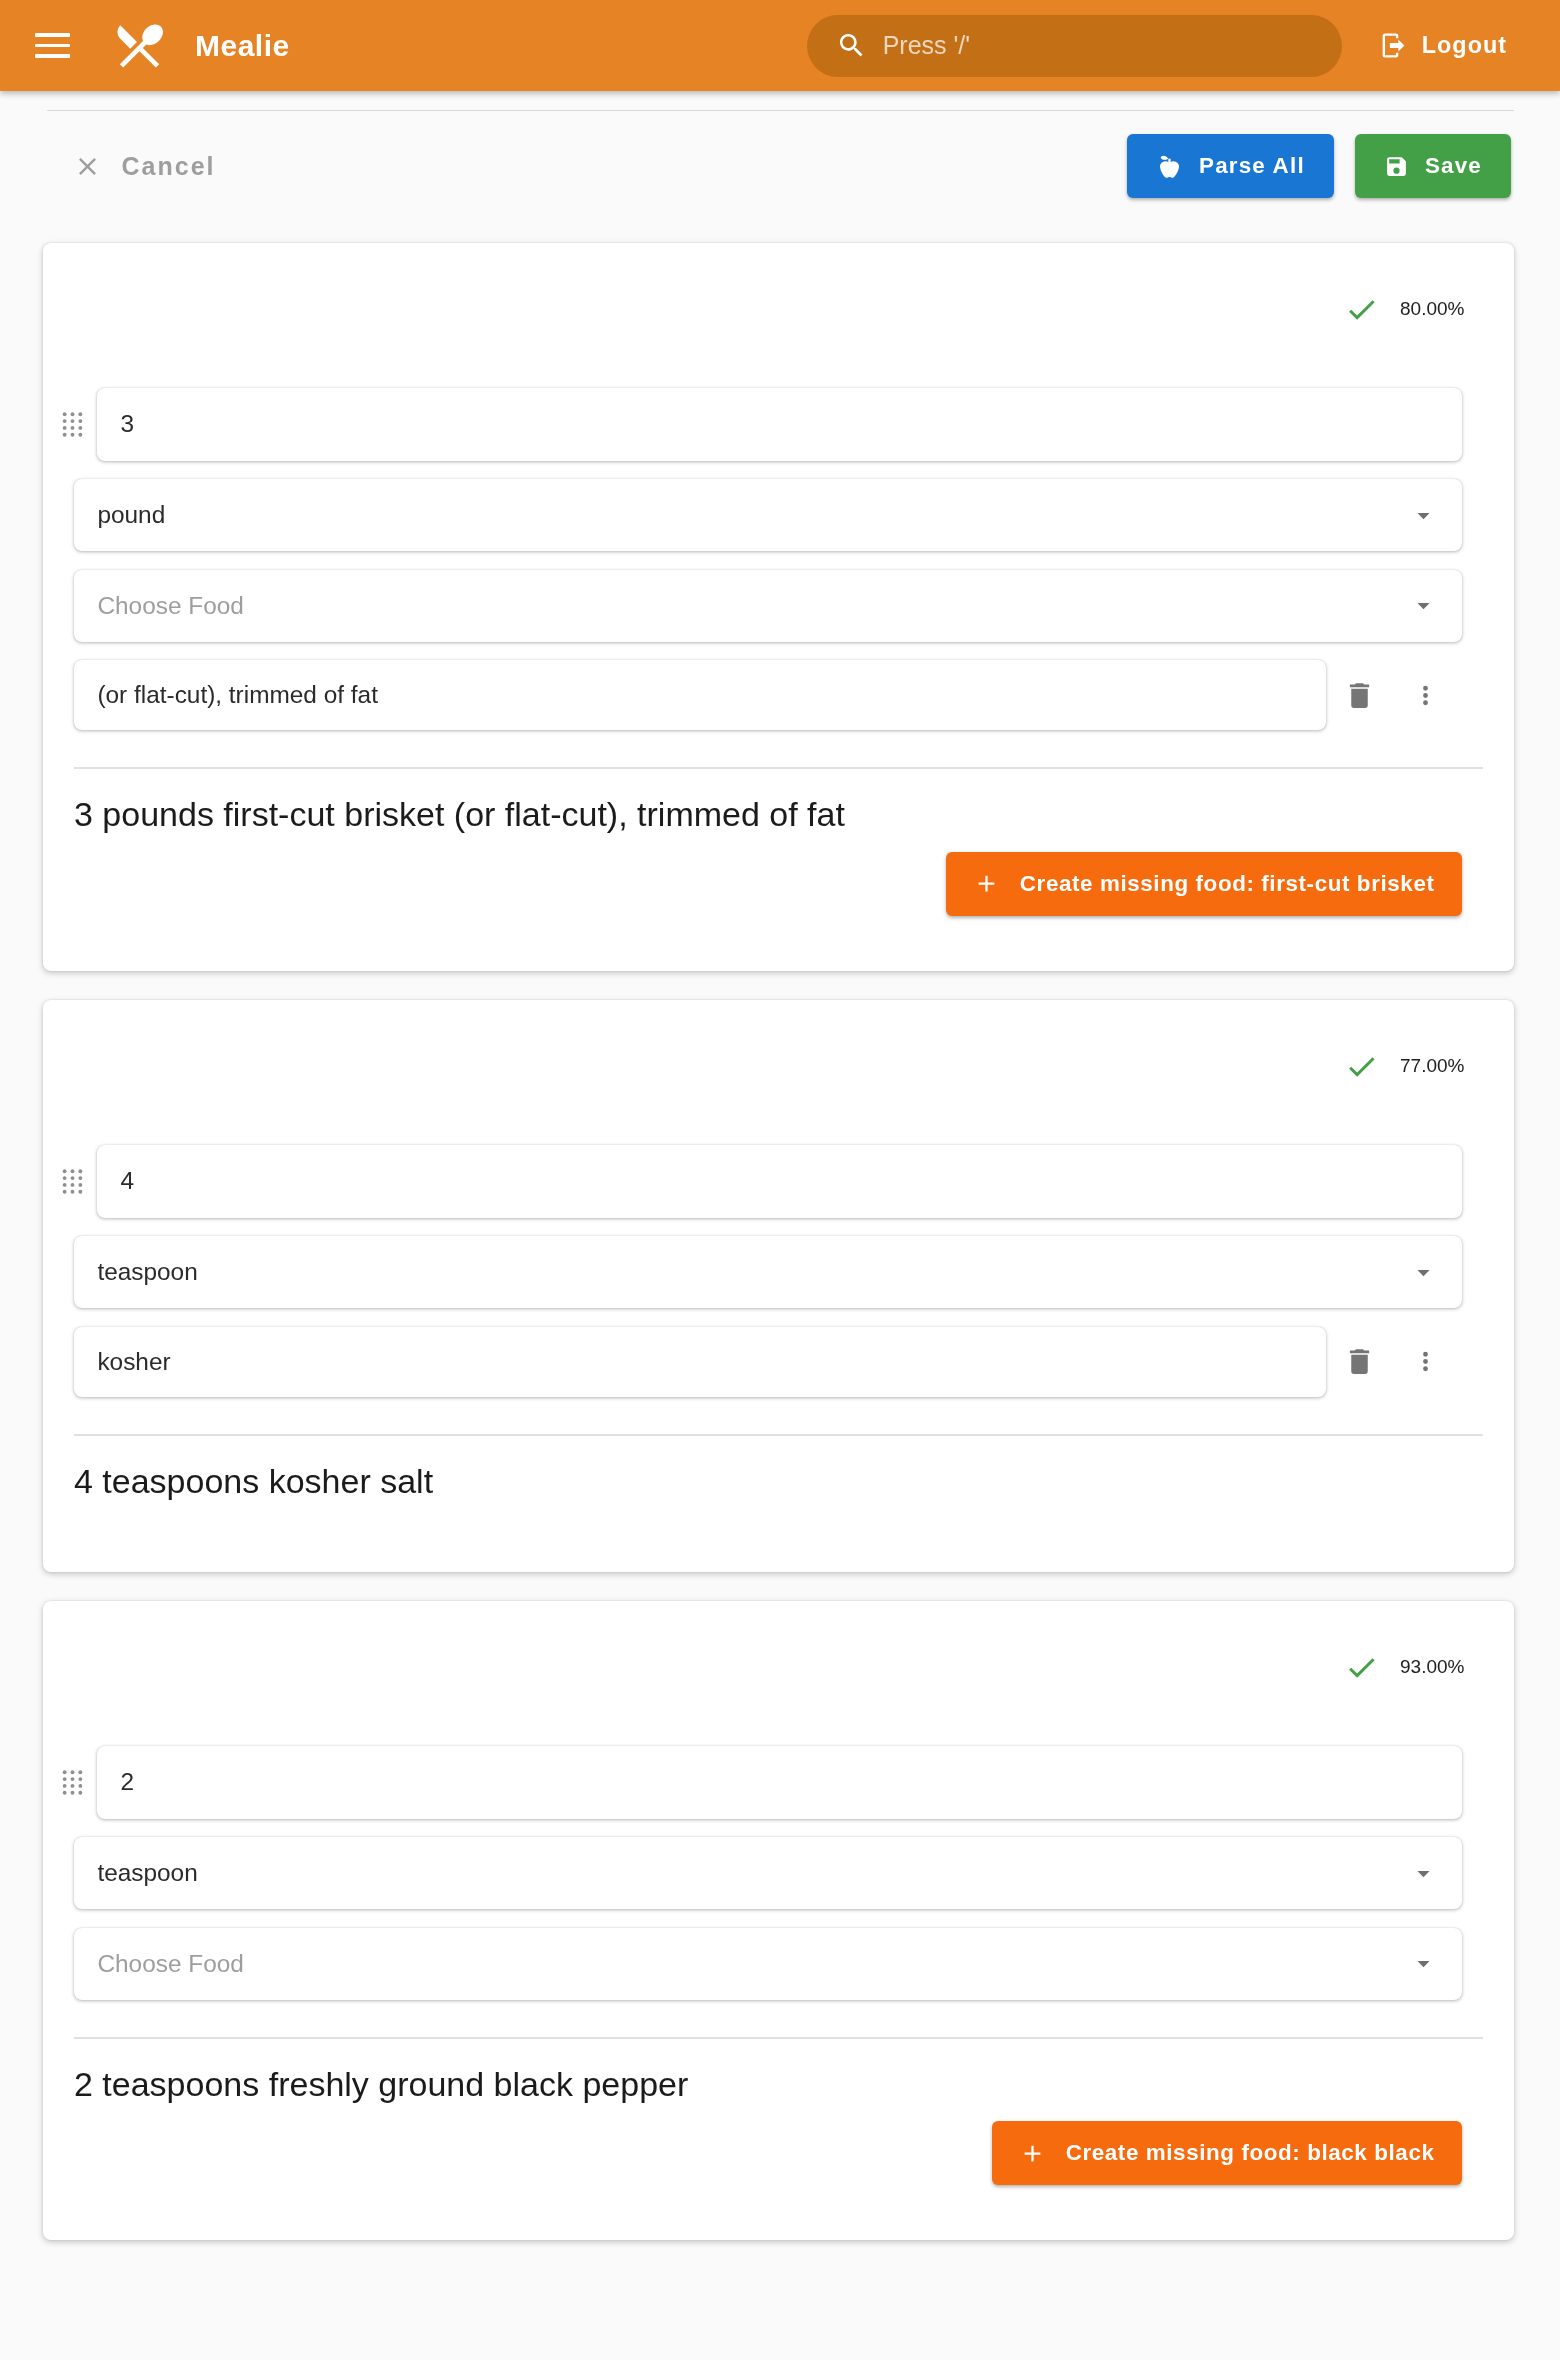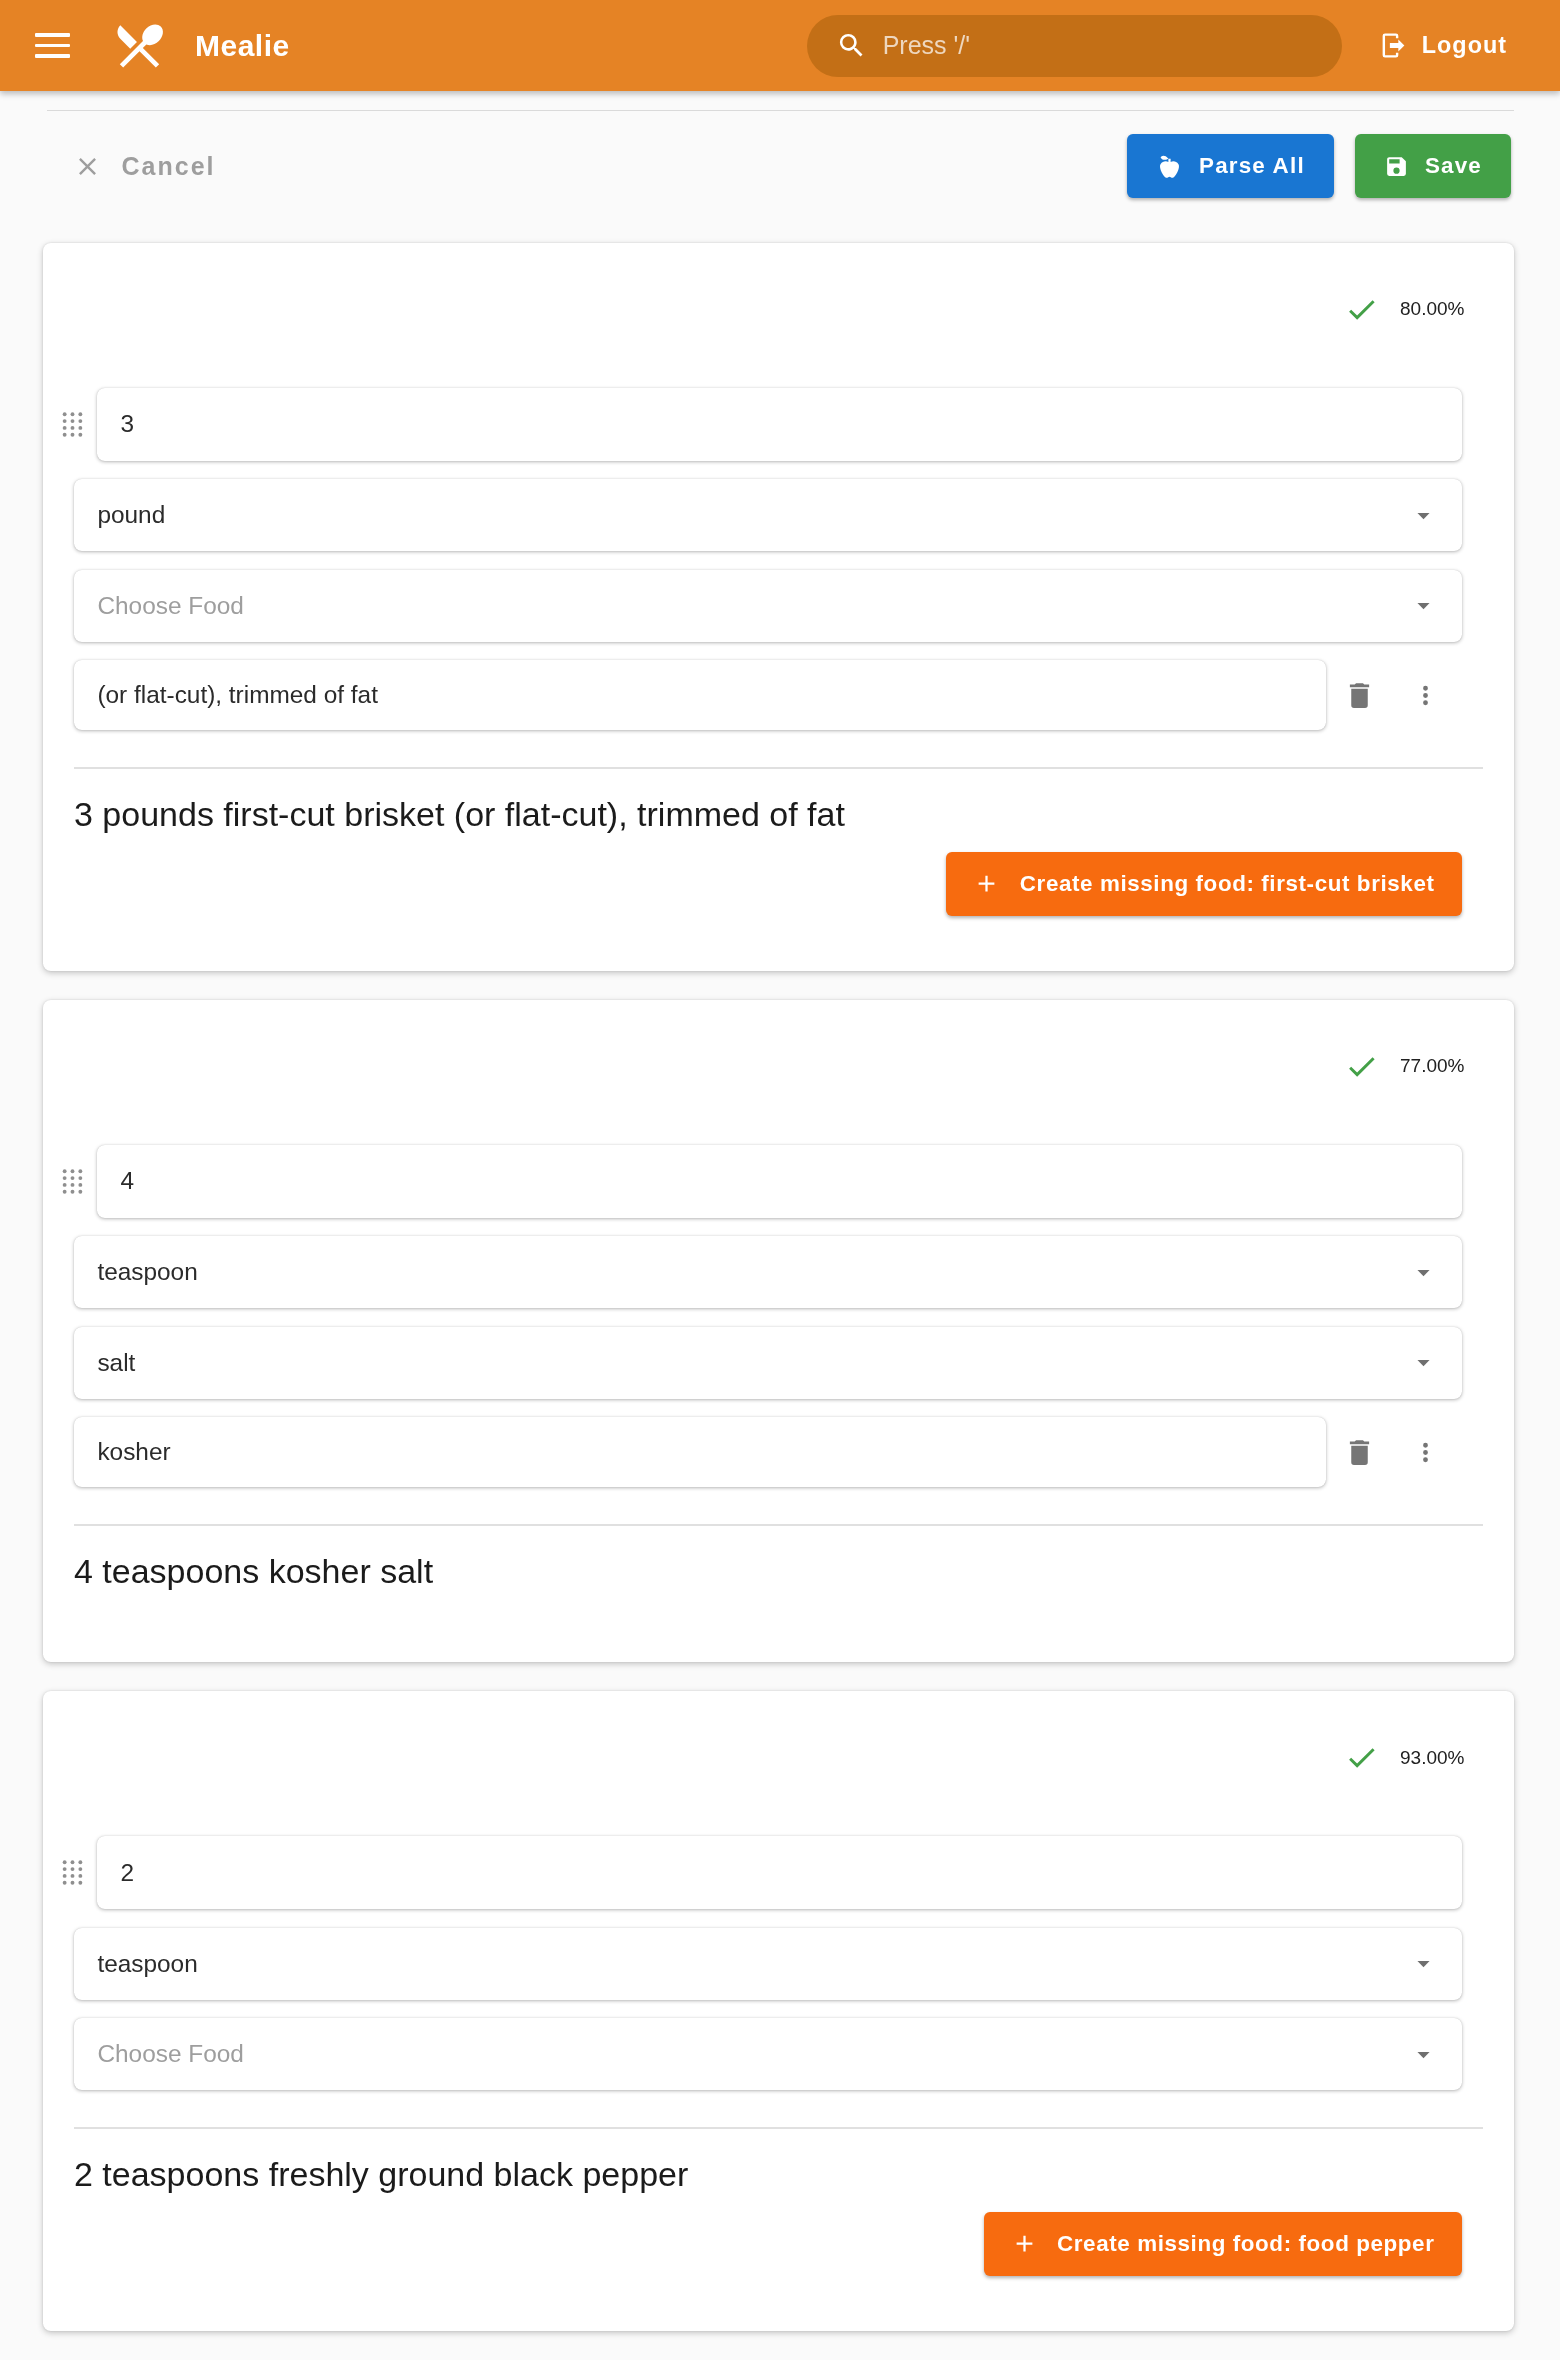--- a/index.html
+++ b/index.html
@@ -284,28 +284,20 @@
       </div>
     </div>
     <div class="field select-field">
       <span class="val">teaspoon</span>
       <span class="caret">
         <svg width="29" height="29" viewBox="0 0 24 24" fill="currentColor">
             <path d="M7,10L12,15L17,10H7Z"></path>
           </svg>
       </span>
     </div>
-    <div class="field select-field">
-      <span class="val">salt</span>
-      <span class="caret">
-        <svg width="29" height="29" viewBox="0 0 24 24" fill="currentColor">
-            <path d="M7,10L12,15L17,10H7Z"></path>
-          </svg>
-      </span>
-    </div>
     <div class="note-row">
       <div class="field note-field">
         <input type="text" value="kosher" style="">
       </div>
       <button class="icon-btn trash-btn" aria-label="delete">
         <span>
           <svg width="33" height="33" viewBox="0 0 24 24" fill="currentColor">
             <path d="M19,4H15.5L14.5,3H9.5L8.5,4H5V6H19M6,19A2,2 0 0,0 8,21H16A2,2 0 0,0 18,19V7H6V19Z"></path>
           </svg>
         </span>
@@ -369,18 +361,18 @@
       </span>
     </div>
     <div class="card-divider"></div>
     <div class="orig-text">2 teaspoons freshly ground black pepper</div>
     <button class="btn btn-create">
       <span>
         <svg width="27" height="27" viewBox="0 0 24 24" fill="#fff">
             <path d="M19,13H13V19H11V13H5V11H11V5H13V11H19V13Z"></path>
           </svg>
       </span>
-      <span class="lbl">Create missing food: food pepper</span>
+      <span class="lbl">Create missing food: black black</span>
     </button>
   </section>
 
 </main>
 
 
 </body></html>

